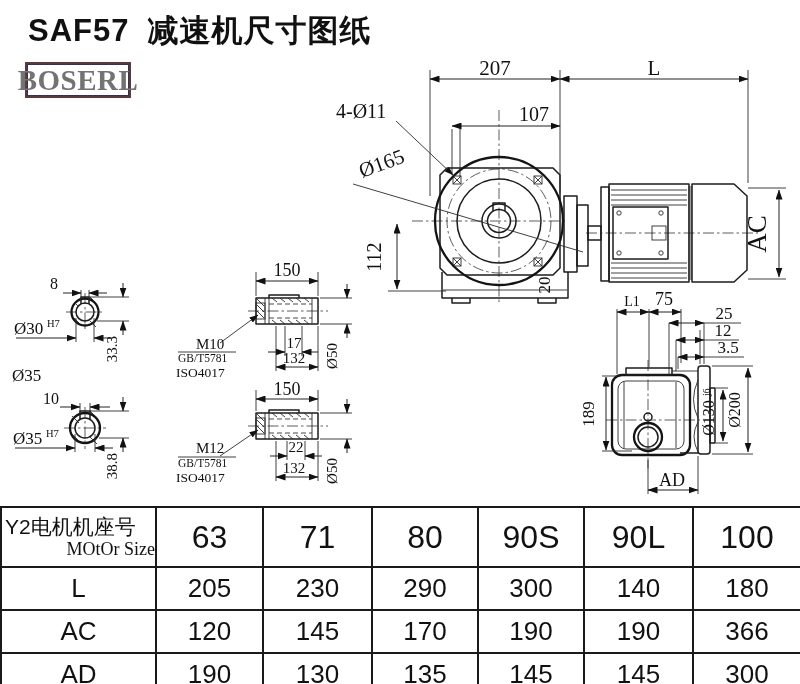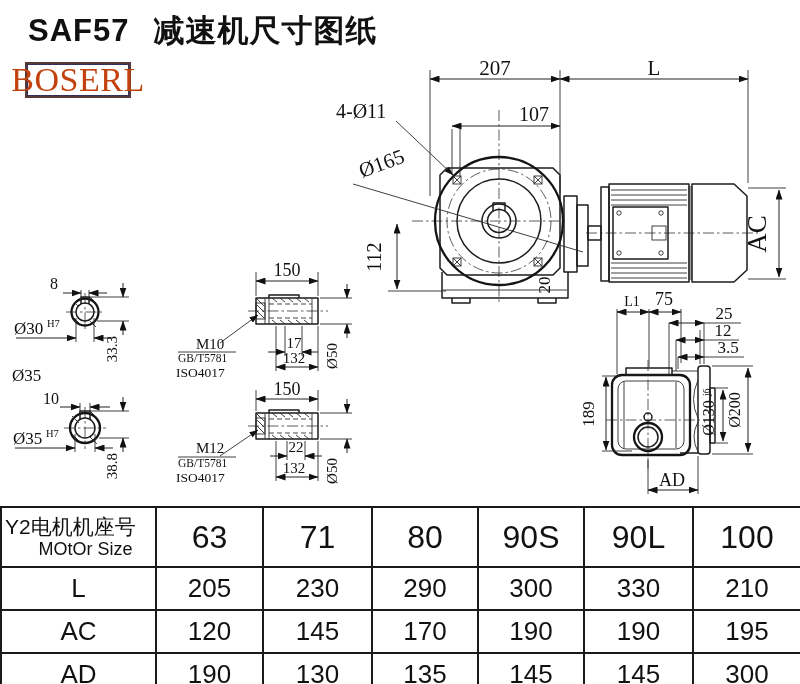--- a/index.html
+++ b/index.html
@@ -2,43 +2,43 @@
 <html><head>
 <meta charset="utf-8">
 <style>
   html,body{margin:0;padding:0;background:#ffffff;}
   #page{position:relative;width:800px;height:684px;background:#fff;overflow:hidden;
         font-family:"Liberation Sans",sans-serif;color:#111;}
   
   #title{position:absolute;left:28px;top:10px;font-size:31px;font-weight:bold;
          letter-spacing:1px;white-space:nowrap;}
   #title .model{font-family:"Liberation Sans",sans-serif;text-align:center;}
-  #title .rest{font-family:"Liberation Serif",serif;margin-left:24px;}
+  #title .rest{font-family:"Liberation Serif",serif;margin-left:18px;}
   #logo{position:absolute;left:25px;top:62px;width:102px;height:32px;
         border:2px solid #5a3a38;box-shadow:inset 0 0 0 1px #33335a;
         display:flex;align-items:center;justify-content:center;}
-  #logo span{font-family:"Liberation Serif",serif;font-size:34px;font-weight:normal;
-             color:#c2410c;letter-spacing:0.5px;}
+  #logo span{font-family:"Liberation Serif",serif;font-size:29px;font-weight:bold;
+             color:#737373;letter-spacing:0.5px;}
   
   #draw{position:absolute;left:0;top:0;}
   .s-thick{stroke:#141414;stroke-width:2.3;fill:none;stroke-linejoin:round;}
   .s-med{stroke:#1c1c1c;stroke-width:1.5;fill:none;stroke-linejoin:round;}
   .s-thin{stroke:#2a2a2a;stroke-width:0.9;fill:none;}
   .s-dim{stroke:#222;stroke-width:1;fill:none;}
   .s-cl{stroke:#333;stroke-width:0.8;fill:none;stroke-dasharray:11 3 2.5 3;}
   .s-dash{stroke:#333;stroke-width:0.9;fill:none;stroke-dasharray:5 3;}
   text.t{fill:#111;font-family:"Liberation Serif",serif;}
   
   #spec{position:absolute;left:0;top:506px;width:800px;height:178px;
         border-collapse:collapse;table-layout:fixed;}
   #spec td{border:2px solid #1a1a1a;text-align:center;vertical-align:middle;
            padding:0;font-size:26px;color:#111;}
   #spec td.c-head{font-size:32px;}
   .hd-cn{font-size:21px;text-align:left;padding-left:3px;line-height:24px;white-space:nowrap;}
-  .hd-en{font-family:Liberation Sans, sans-serif;font-size:18px;text-align:center;
+  .hd-en{font-family:Liberation Serif, serif;font-size:18px;text-align:right;
          padding-left:14px;line-height:21px;white-space:nowrap;}
 </style>
 </head>
 <body>
 
 <div id="page">
 
   <div id="title"><span class="model">SAF57</span><span class="rest">减速机尺寸图纸</span></div>
 
   <div id="logo">
@@ -437,31 +437,31 @@
       <td class="c-head">90S</td>
       <td class="c-head">90L</td>
       <td class="c-head">100</td>
     </tr>
     <tr style="height:43px">
       <td>L</td>
       <td>205</td>
       <td>230</td>
       <td>290</td>
       <td>300</td>
-      <td>330</td>
-      <td>210</td>
+      <td>140</td>
+      <td>180</td>
     </tr>
     <tr style="height:43px">
       <td>AC</td>
       <td>120</td>
       <td>145</td>
       <td>170</td>
       <td>190</td>
       <td>190</td>
-      <td>195</td>
+      <td>366</td>
     </tr>
     <tr style="height:42px">
       <td>AD</td>
       <td>190</td>
       <td>130</td>
       <td>135</td>
       <td>145</td>
       <td>145</td>
       <td>300</td>
     </tr>

